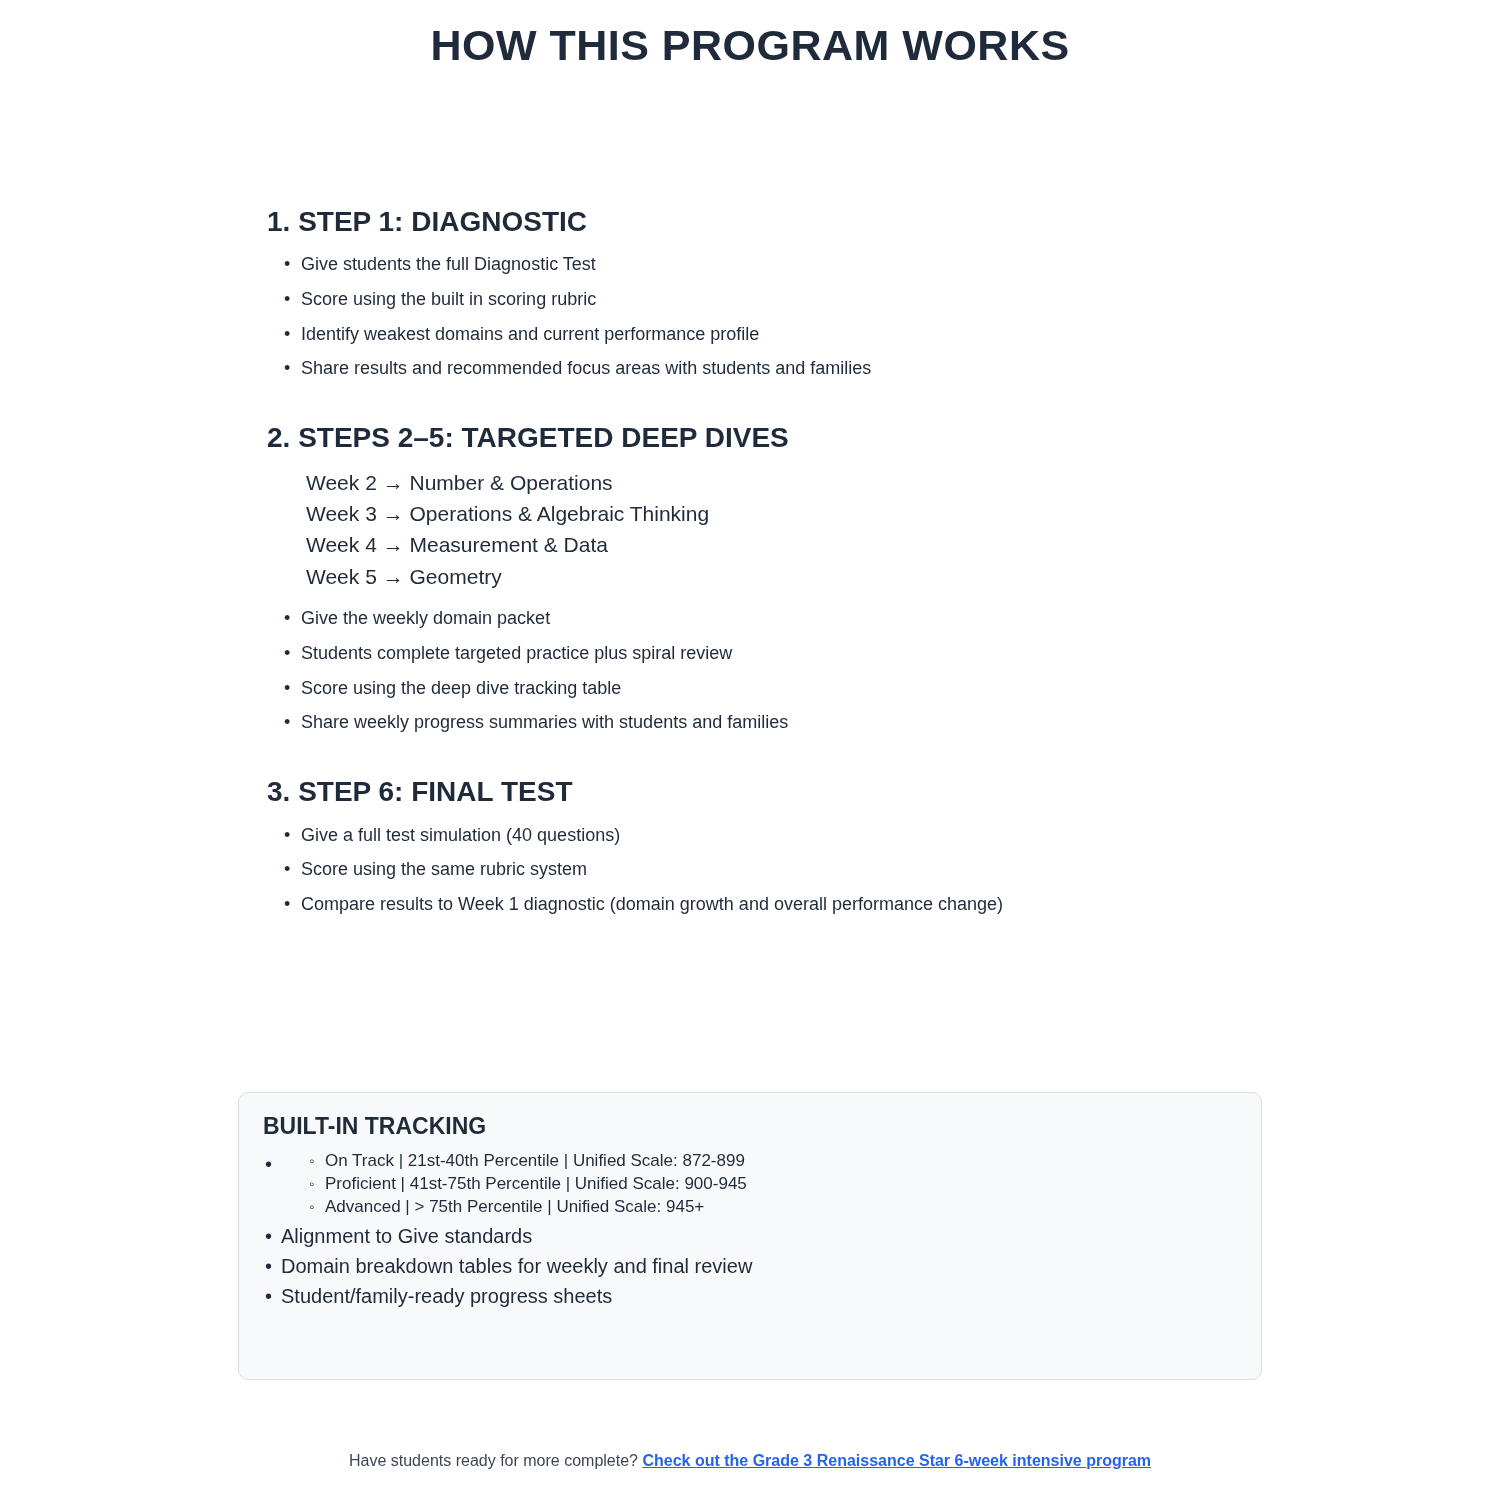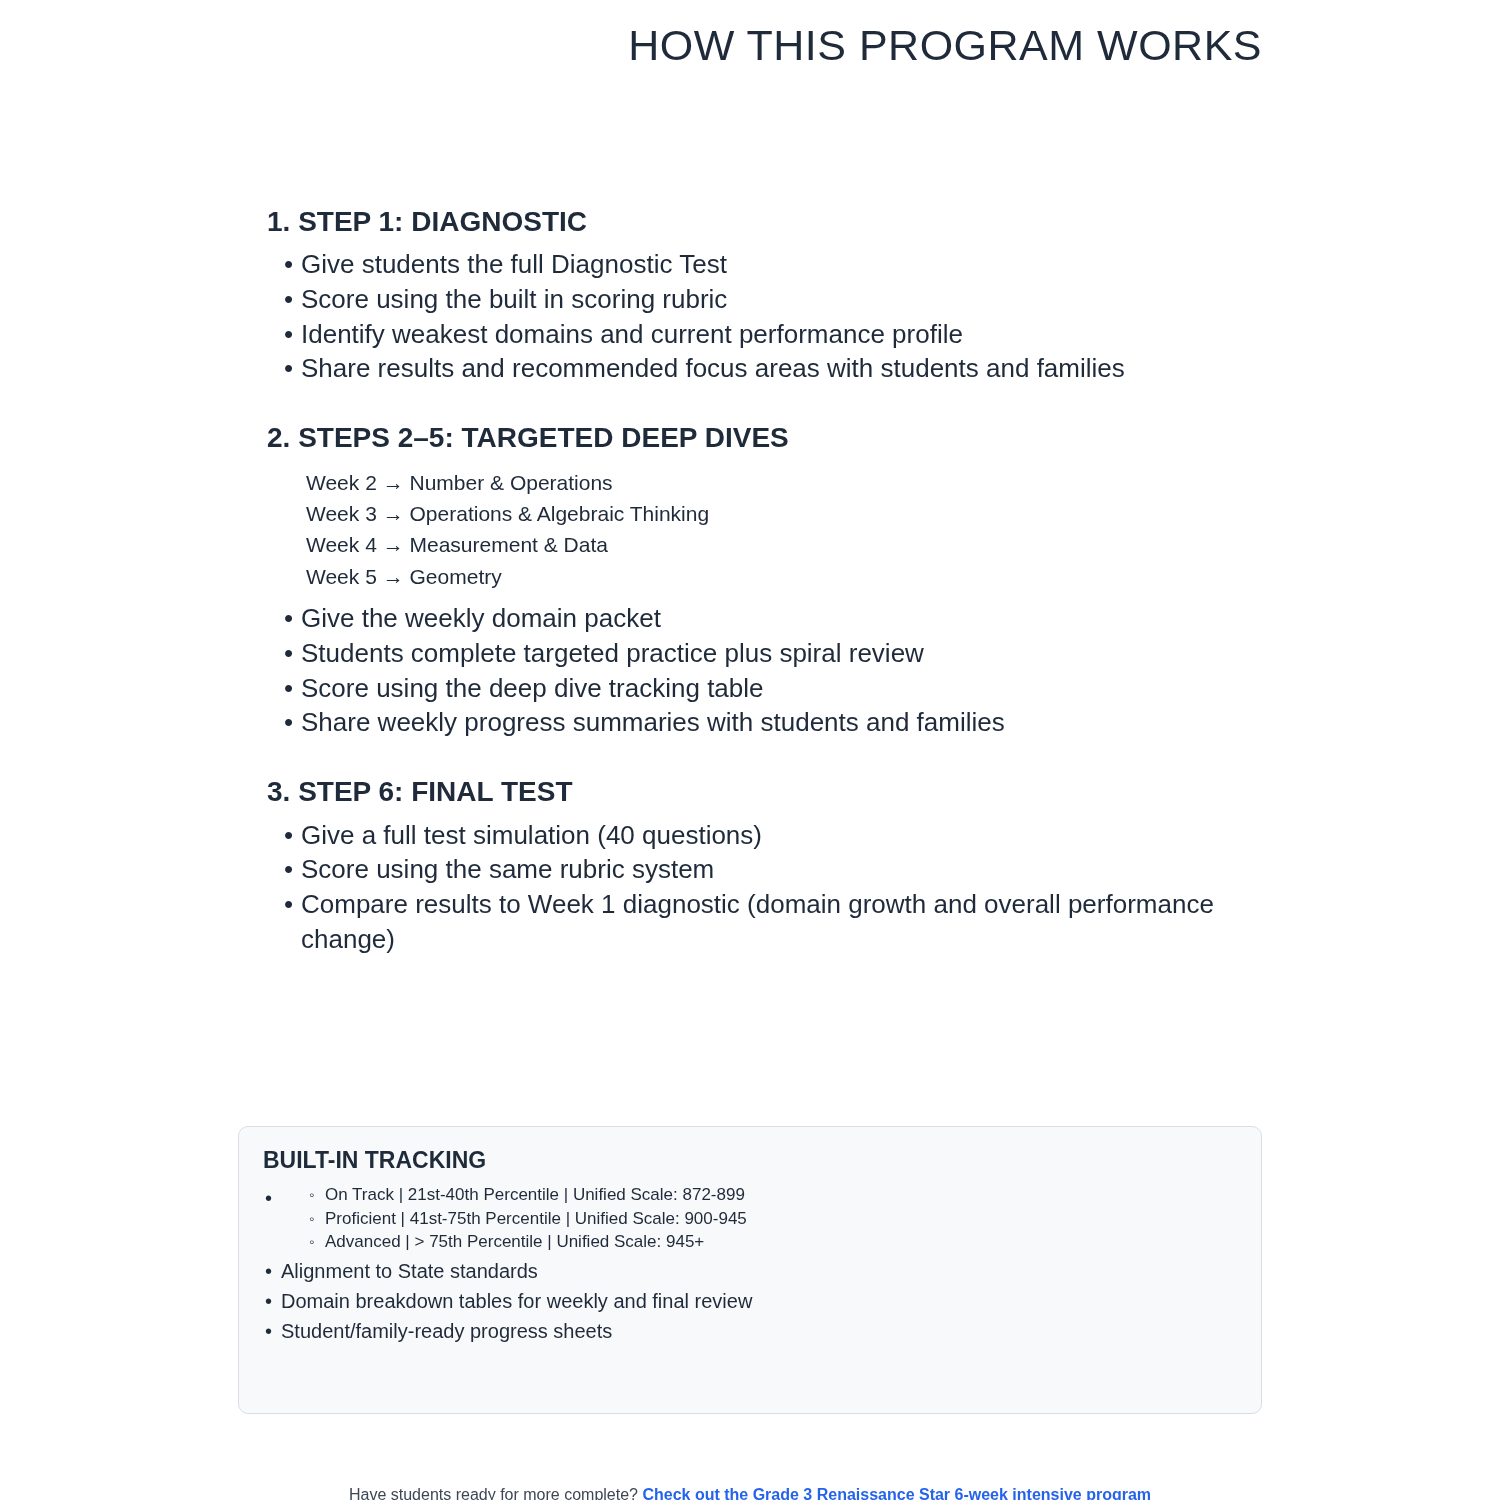--- a/index.html
+++ b/index.html
@@ -16,43 +16,43 @@
     font-family: "Liberation Sans", sans-serif;
     color: var(--text);
     overflow: hidden;
   }
   .doc {
     width: 1024px;
     margin: 0 auto;
     padding-top: 20px;
   }
   h1.page-title {
-    text-align: right;
+    text-align: center;
     font-size: 43px;
-    font-weight: 400;
+    font-weight: 700;
     letter-spacing: 0.5px;
     color: var(--text);
     line-height: 1.2;
   }
   .sections { margin-top: 133px; margin-left: 29px; }
   section.step + section.step { margin-top: 35px; }
   h2.step-heading {
     font-size: 28px;
     font-weight: 700;
     line-height: 1.2;
     color: var(--text);
   }
   ul.bullets {
     list-style: none;
     margin-top: 9px;
   }
   ul.bullets li {
     position: relative;
     padding-left: 34px;
-    font-size: 26px;
+    font-size: 18px;
     line-height: 34.7px;
     color: var(--text);
   }
   ul.bullets li::before {
     content: "\2022";
     position: absolute;
     left: 17px;
   }
   .weeks { margin: 12px 0 9px 0; }
   .week-line {
@@ -171,21 +171,21 @@
   <div class="tracking-box">
     <h3>BUILT-IN TRACKING</h3>
     <ul class="box-bullets">
       <li>
         <ul class="sub-bullets">
           <li>On Track | 21st-40th Percentile | Unified Scale: 872-899</li>
           <li>Proficient | 41st-75th Percentile | Unified Scale: 900-945</li>
           <li>Advanced | &gt; 75th Percentile | Unified Scale: 945+</li>
         </ul>
       </li>
-      <li>Alignment to State standards</li>
+      <li>Alignment to Give standards</li>
       <li>Domain breakdown tables for weekly and final review</li>
       <li>Student/family-ready progress sheets</li>
     </ul>
   </div>
 
   <div class="footer">
     <span>Have students ready for more complete?</span>
     <a href="#">Check out the Grade 3 Renaissance Star 6-week intensive program</a>
   </div>
 

